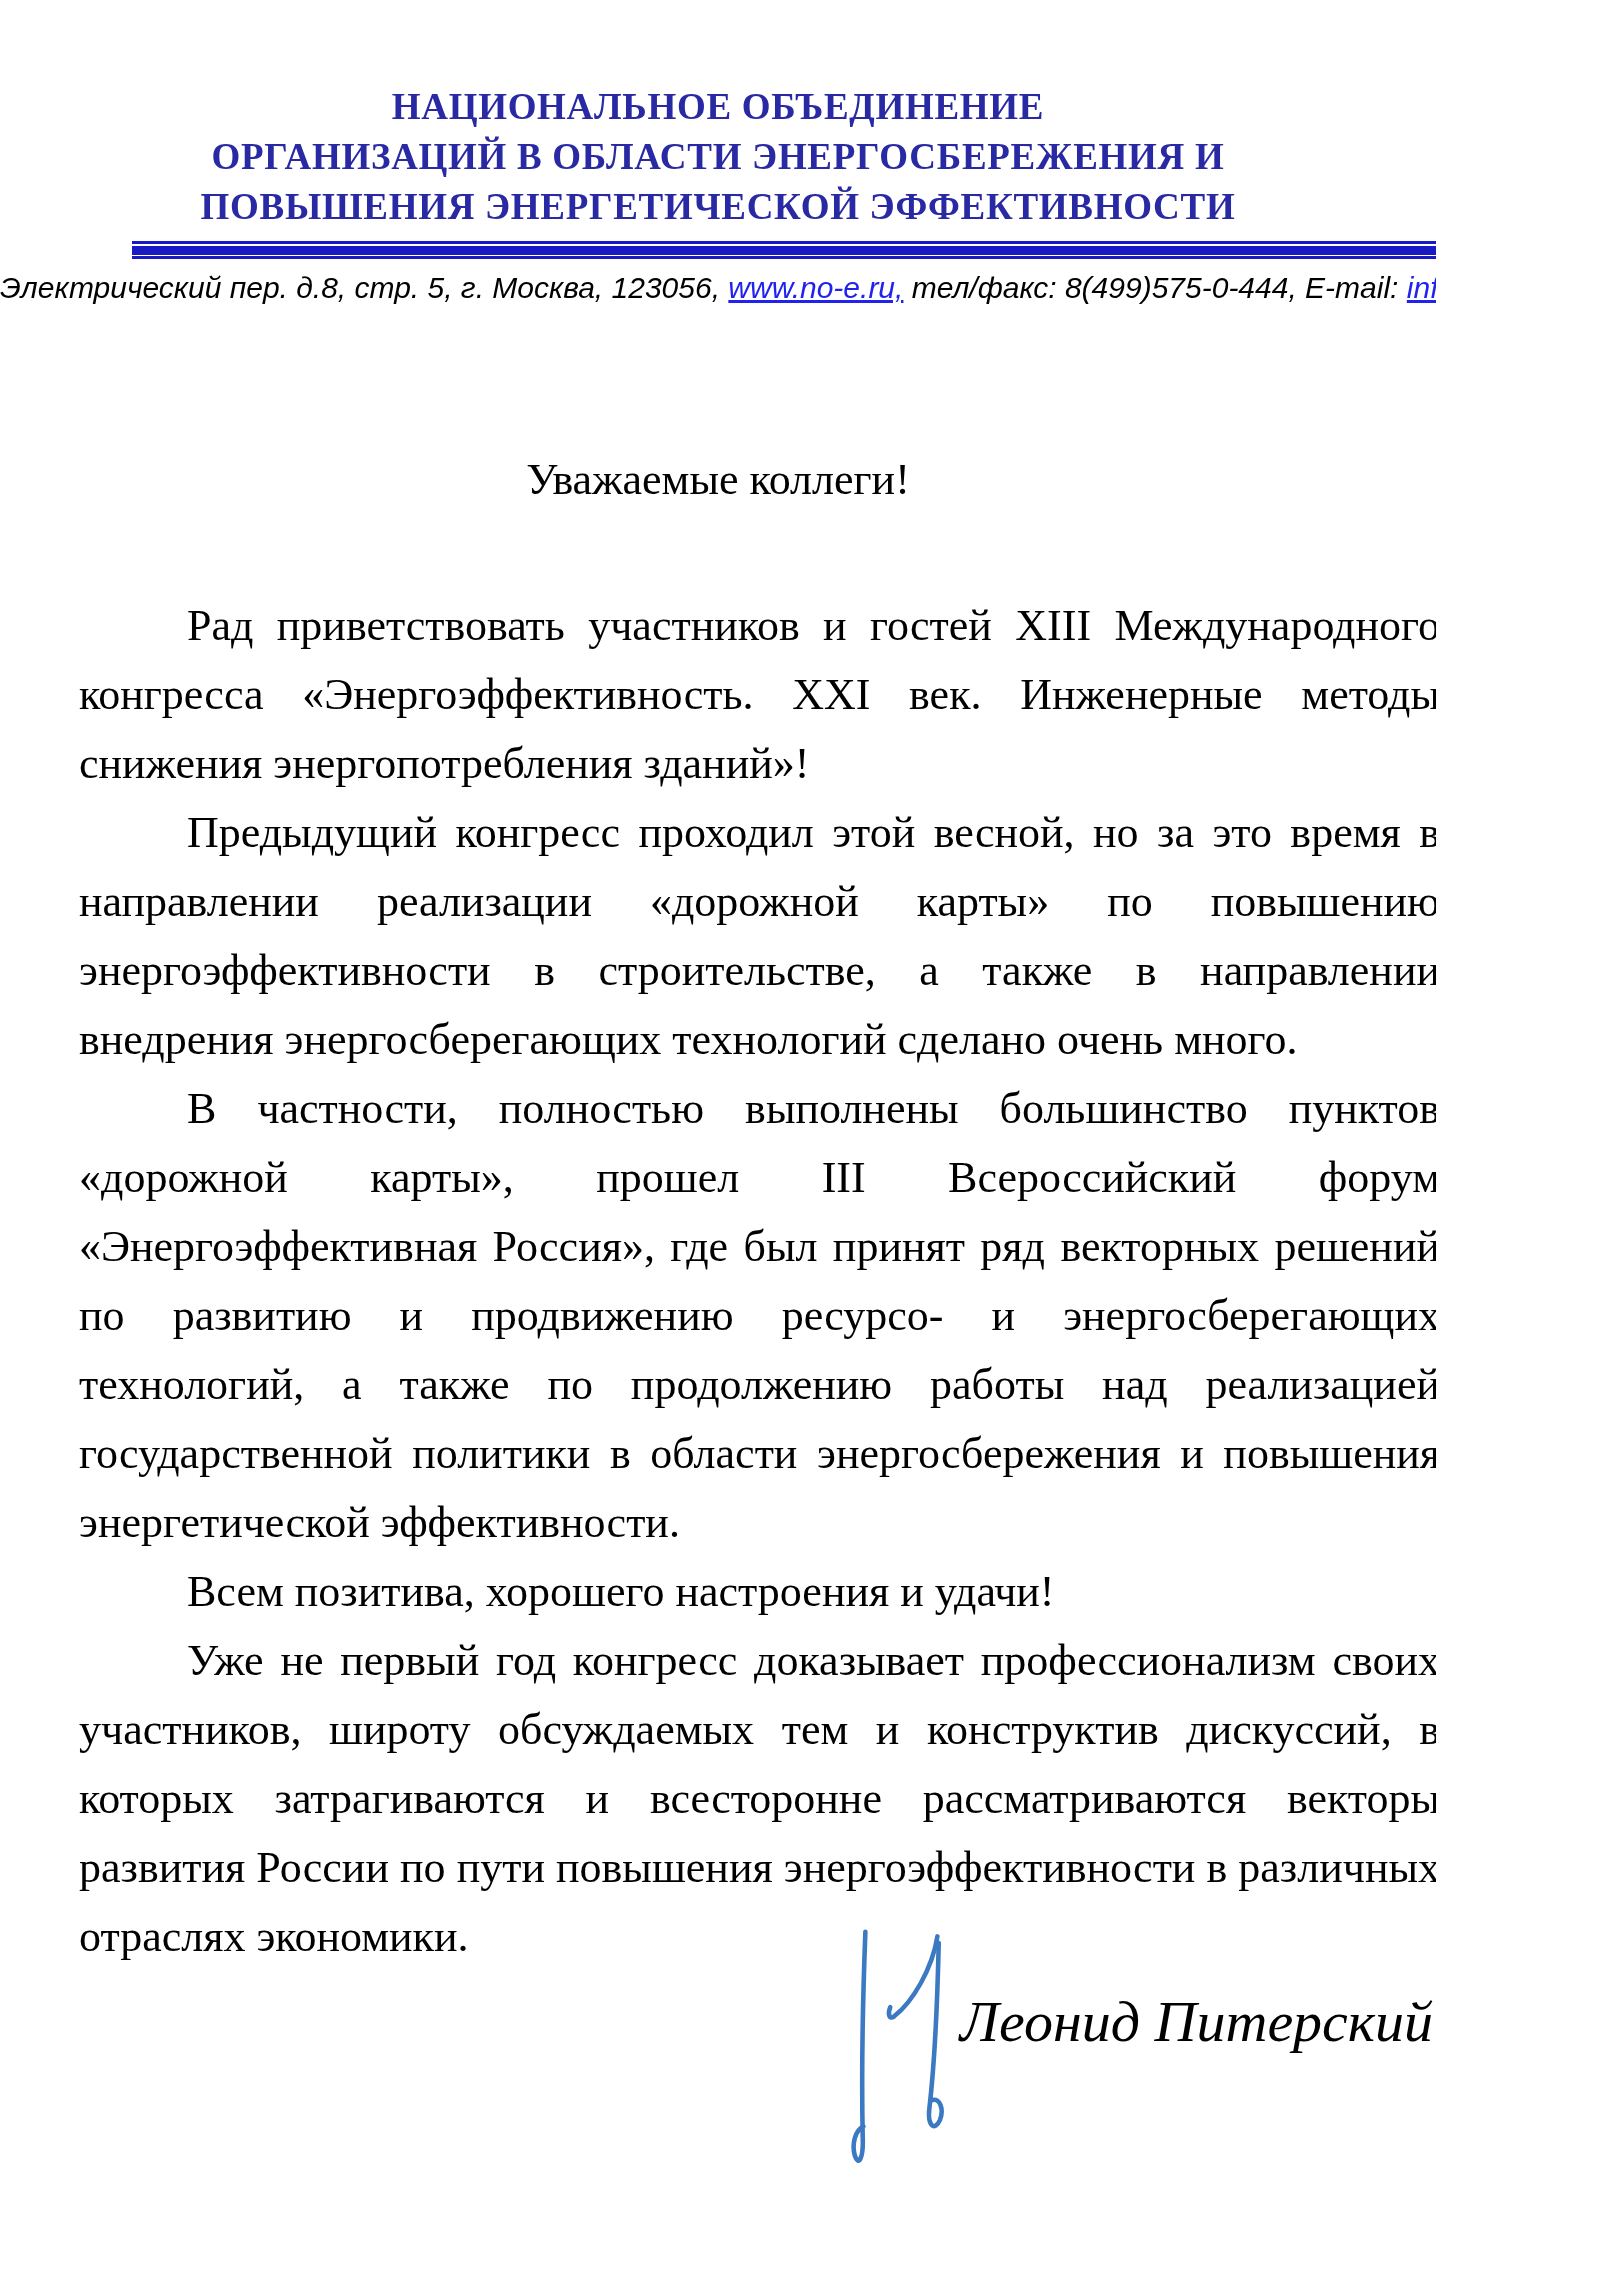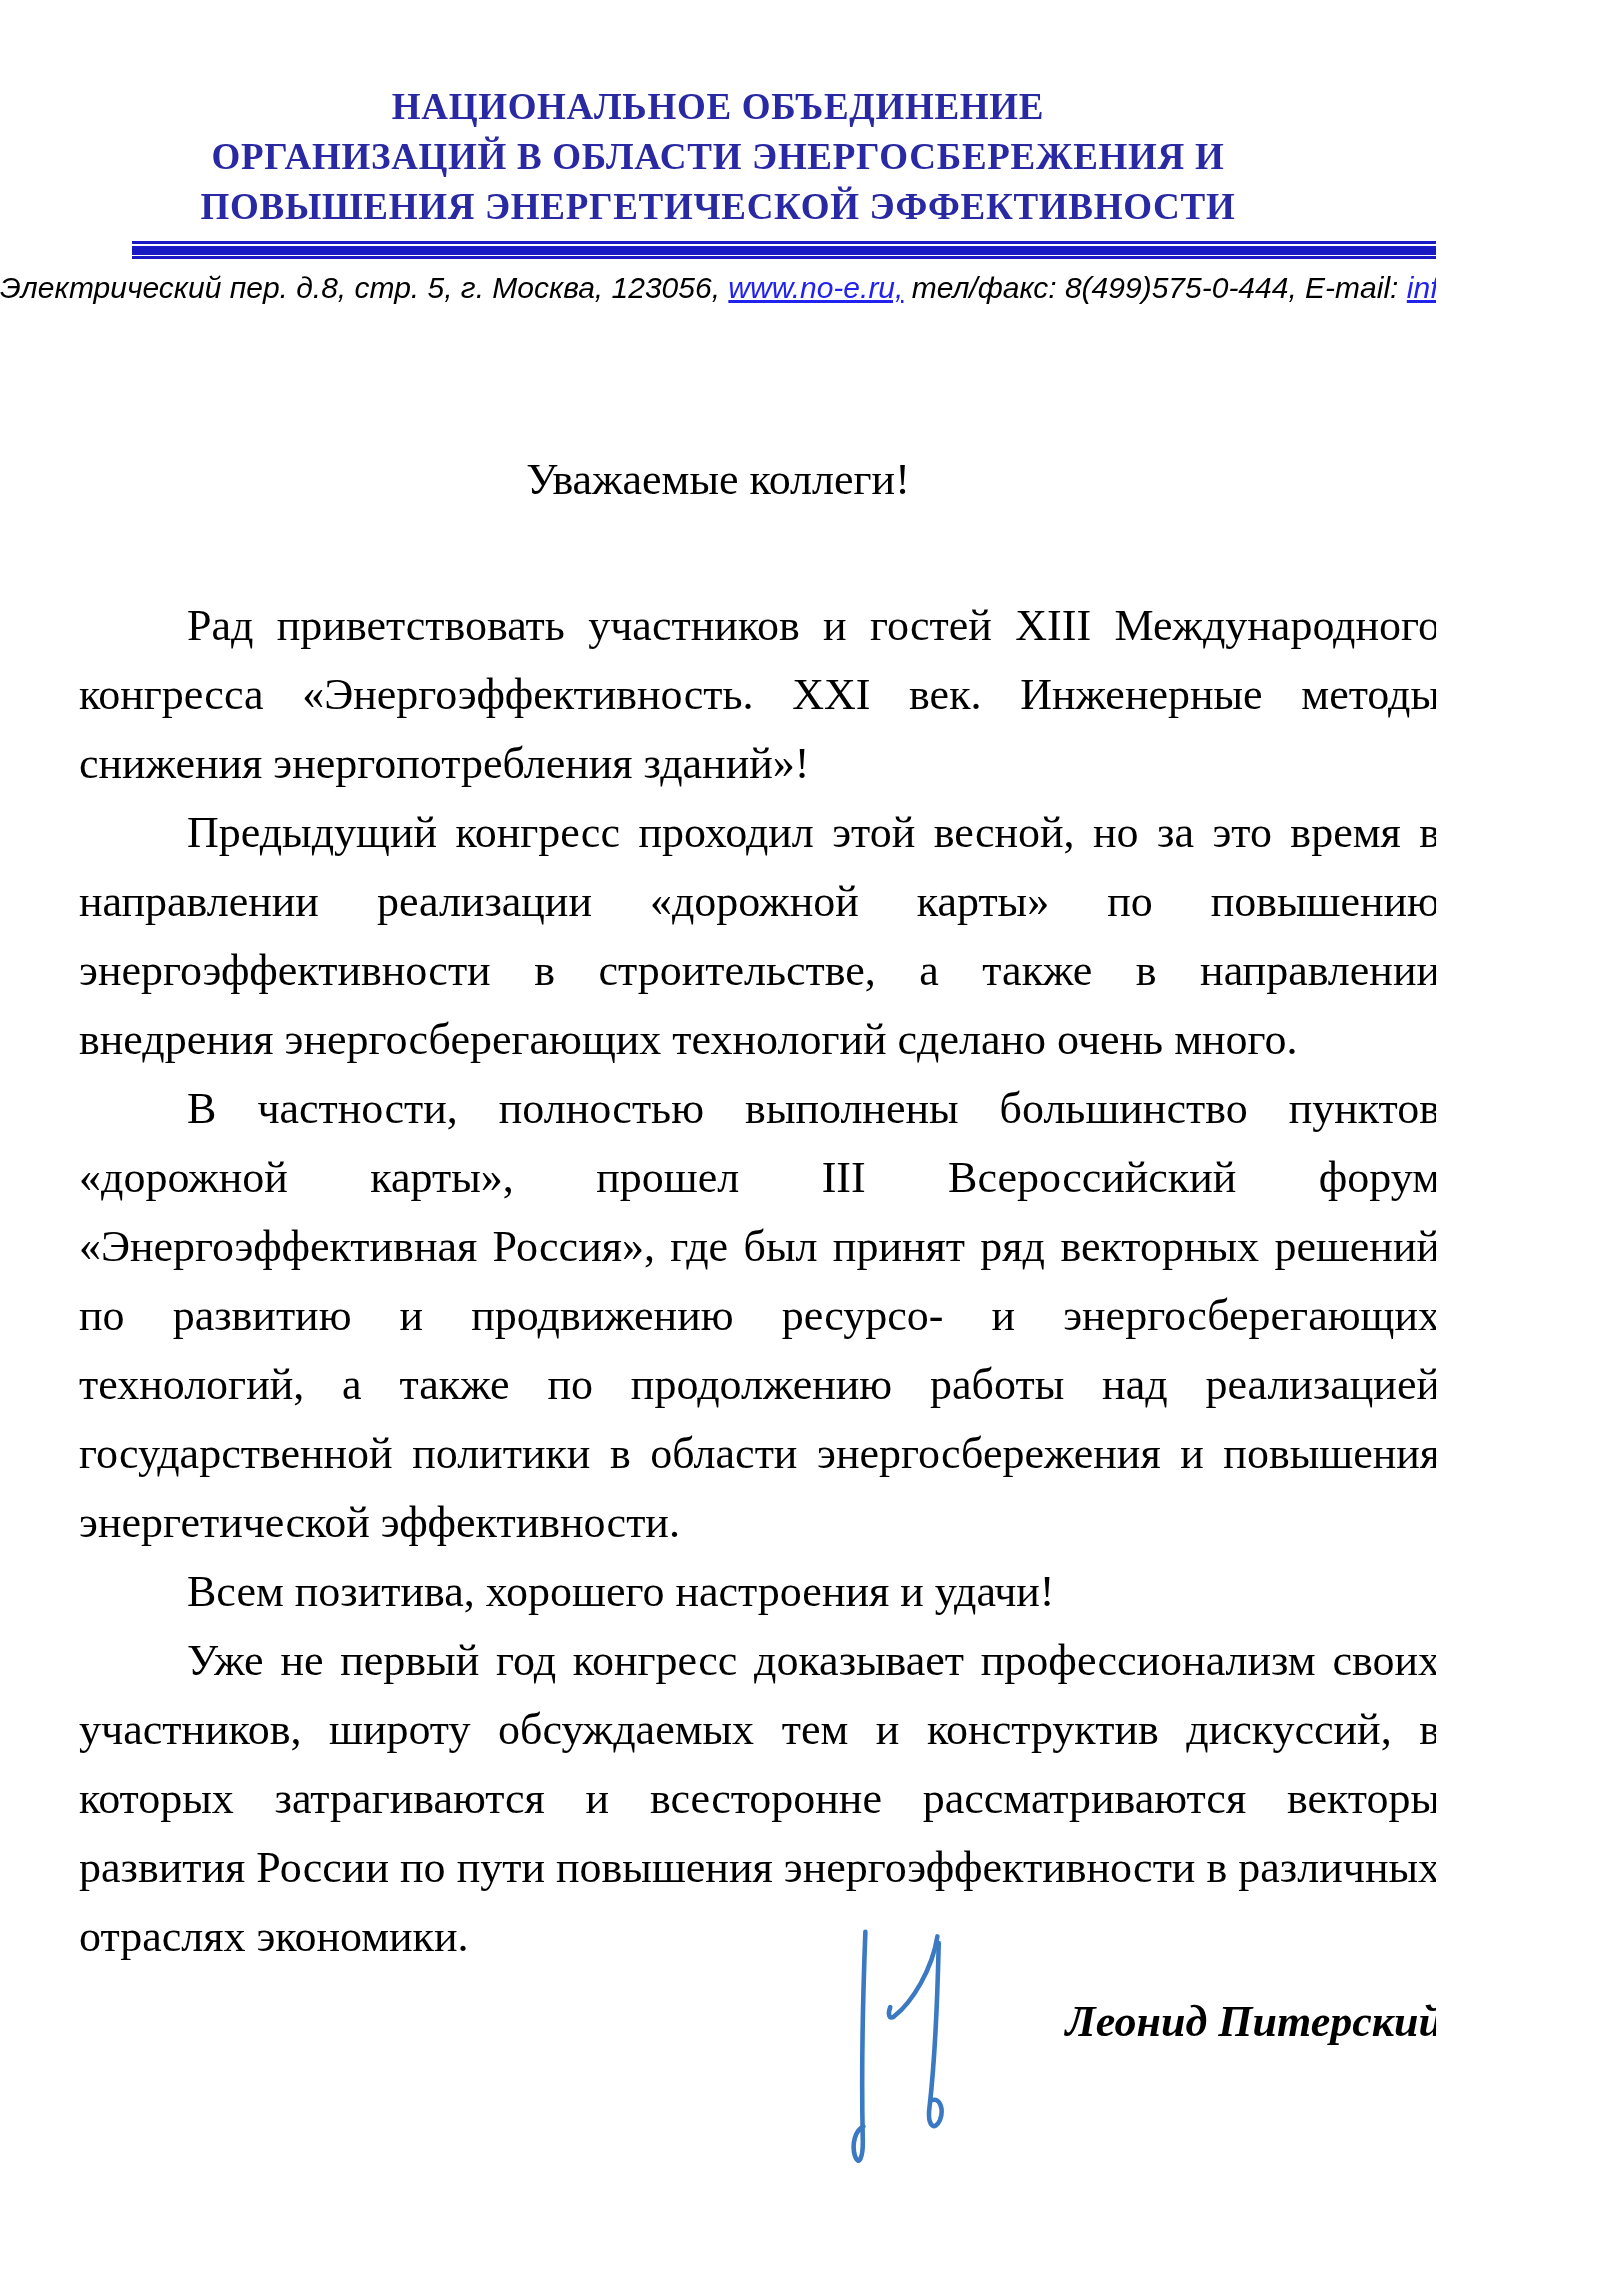--- a/index.html
+++ b/index.html
@@ -84,24 +84,24 @@
   .footer-position{
     font-weight:bold;
     font-style:italic;
     font-size:44px;
     line-height:69px;
     white-space:pre-wrap;
   }
   .footer-name{
     position:absolute;
     top:0;
-    right:67px;
-    font-weight:bold;
+    right:77px;
+    font-weight:normal;
     font-style:italic;
-    font-size:44px;
+    font-size:58px;
     line-height:69px;
     white-space:nowrap;
   }
   .signature-svg{
     position:absolute;
     left:690px;
     top:-65px;
     width:151px;
     height:262px;
   }

